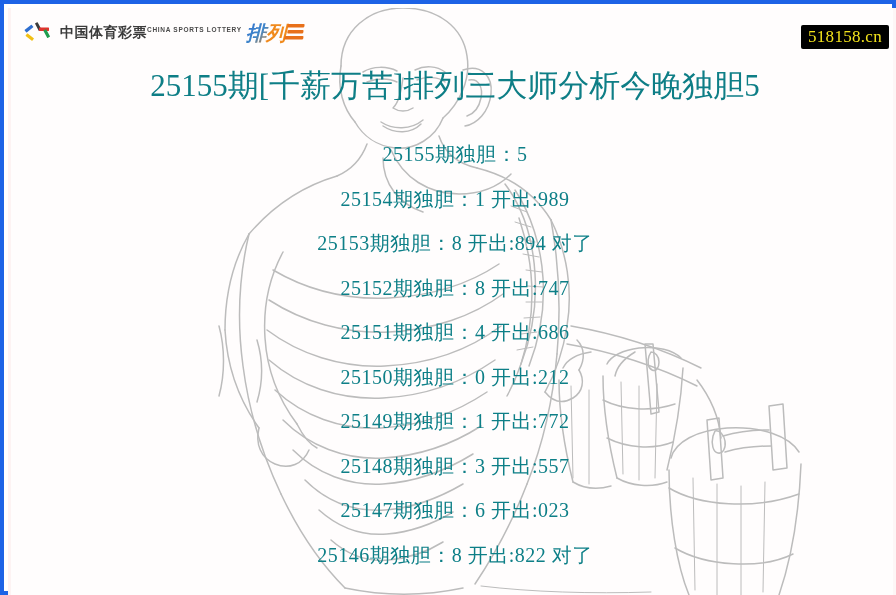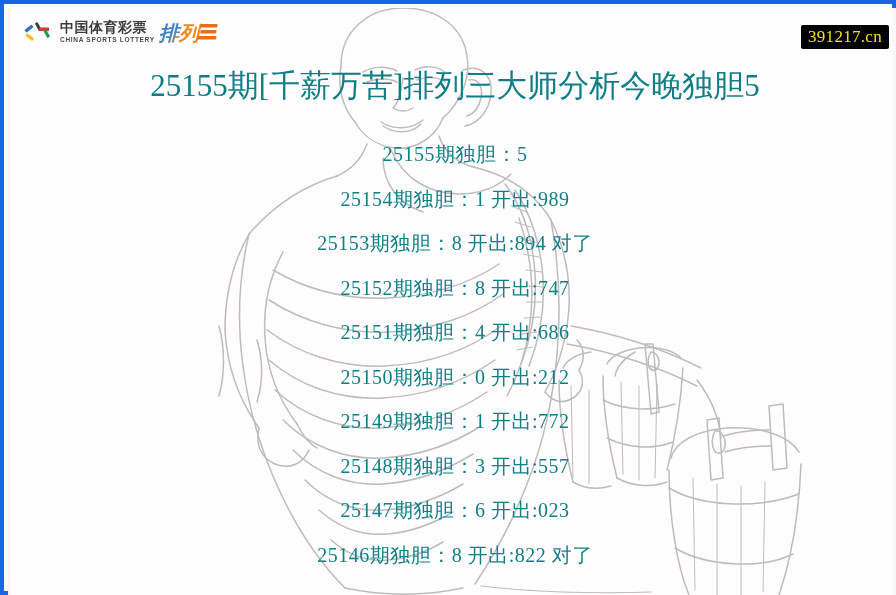--- a/index.html
+++ b/index.html
@@ -35,21 +35,21 @@
 
   
   #header{
     position:absolute;left:0;top:0;width:888px;height:48px;
   }
   #logo{
     position:absolute;left:12px;top:8px;
     height:32px;display:flex;align-items:center;
   }
   #logo-mark{width:32px;height:26px;margin-right:5px;flex:none;}
-  #logo-words{display:flex;flex-direction:column;justify-content:space-between;margin-right:4px;}
+  #logo-words{display:flex;flex-direction:row;justify-content:space-between;margin-right:4px;}
   #logo-cn{
     font-family:"DejaVu Sans","Liberation Sans",sans-serif;
     font-size:14px;font-weight:bold;color:#3b3b3b;
     letter-spacing:.5px;line-height:15px;white-space:nowrap;
   }
   #logo-en{
     font-family:"Liberation Sans",sans-serif;
     font-size:6.5px;font-weight:bold;color:#4a4a4a;
     letter-spacing:.7px;line-height:9px;white-space:nowrap;
   }
@@ -264,21 +264,21 @@
           <text x="20" y="23" font-family="'DejaVu Sans','Liberation Sans',sans-serif" font-size="20" font-weight="bold" font-style="italic" fill="#f08a1d">列</text>
           <g fill="#e8701a">
             <rect x="43" y="7" width="17" height="3.4" rx="1" transform="skewX(-10)"></rect>
             <rect x="44" y="13" width="16" height="3.4" rx="1" transform="skewX(-10)"></rect>
             <rect x="42" y="19" width="19" height="3.4" rx="1" transform="skewX(-10)"></rect>
           </g>
         </svg>
       </span>
     </div>
 
-    <div id="site-badge">391217.cn</div>
+    <div id="site-badge">518158.cn</div>
   </div>
 
   <div id="title">25155期[千薪万苦]排列三大师分析今晚独胆5</div>
 
   <div id="list">
     <div class="row">25155期独胆：5</div>
     <div class="row">25154期独胆：1 开出:989</div>
     <div class="row">25153期独胆：8 开出:894 对了</div>
     <div class="row">25152期独胆：8 开出:747</div>
     <div class="row">25151期独胆：4 开出:686</div>

